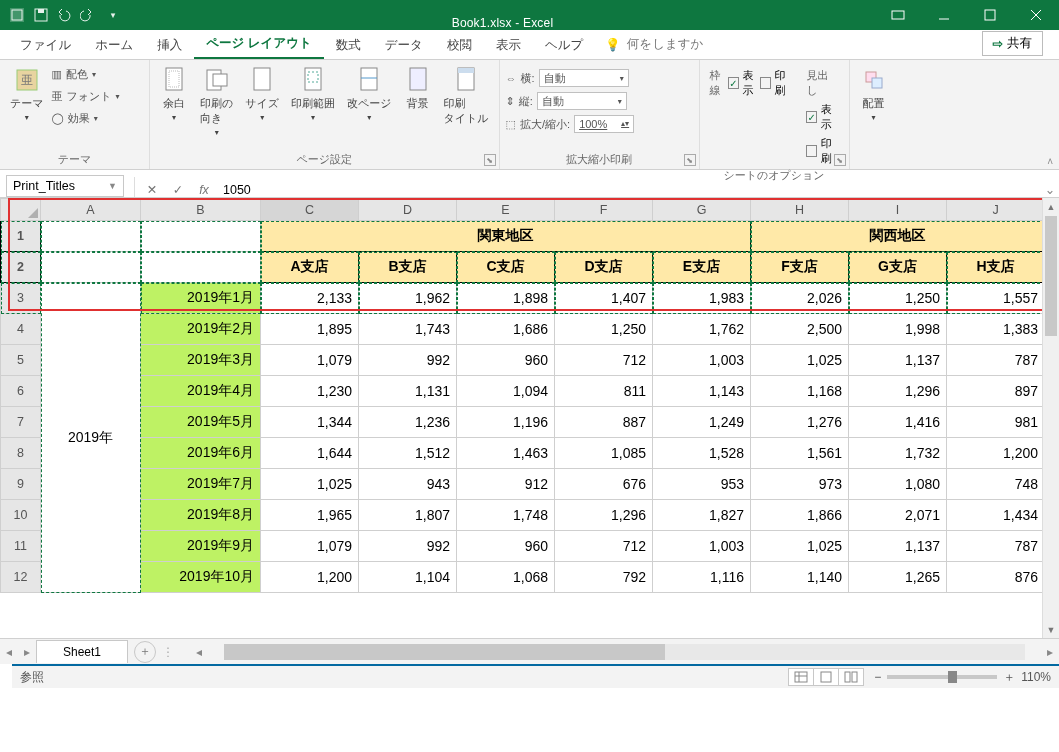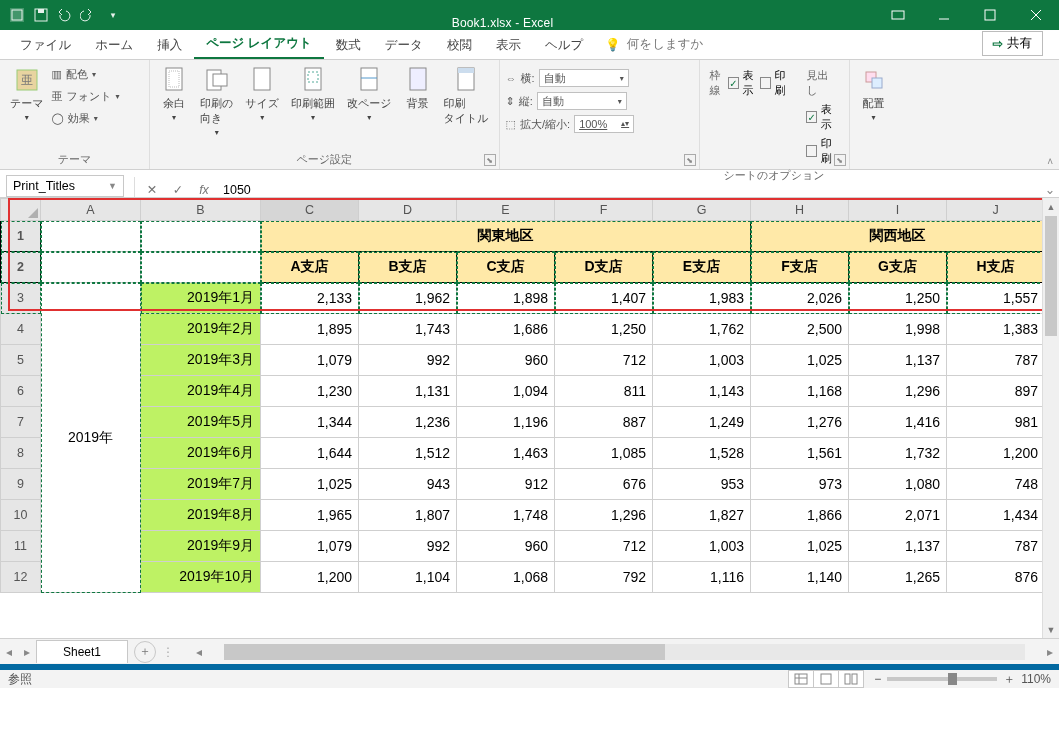--- a/index.html
+++ b/index.html
@@ -62,21 +62,21 @@
 
   .sheettabs{height:26px;border-top:1px solid #d0d0d0;display:flex;align-items:center;font-size:12px;background:#f3f3f3;}
   .sheettabs .nav{width:18px;text-align:center;color:#888;}
   .sheettabs .stab{padding:4px 26px;background:#fff;border:1px solid #c8c8c8;border-bottom:none;}
   .sheettabs .add{width:22px;height:22px;border:1px solid #c8c8c8;border-radius:50%;margin-left:6px;display:flex;align-items:center;justify-content:center;color:#777;}
   .sheettabs .hscroll{flex:1;display:flex;align-items:center;justify-content:flex-end;gap:0;margin-left:10px;}
   .sheettabs .htrack{flex:1;height:16px;background:#e8e8e8;position:relative;margin:0 16px;}
   .sheettabs .hthumb{position:absolute;left:0;top:0;height:100%;width:55%;background:#c8c8c8;}
   .sheettabs .grip{color:#aaa;padding:0 6px;}
 
-  .status{height:24px;background:#f3f3f3;border-top:6px solid #0369a1;display:flex;align-items:center;font-size:12px;color:#555;padding:0 8px;}
+  .status{height:24px;background:#f3f3f3;border-top:2px solid #0369a1;display:flex;align-items:center;font-size:12px;color:#555;padding:0 8px;margin-left:12px;}
   .status .sp{flex:1;}
   .status .vbtn{width:26px;height:18px;border:1px solid #c8c8c8;margin-left:-1px;display:flex;align-items:center;justify-content:center;background:#fff;}
   .status .zoom{display:flex;align-items:center;gap:6px;margin-left:10px;}
   .status .ztrack{width:110px;height:4px;background:#c8c8c8;position:relative;}
   .status .zthumb{position:absolute;left:55%;top:-4px;width:9px;height:12px;background:#888;}
 </style>
 </head>
 <body>
 
 <div class="titlebar">
@@ -283,20 +283,21 @@
         </div>
       <div class="mini-row">
           <span>⬚</span>
           <span>拡大/縮小:</span>
           <div class="fld" style="width:60px;text-decoration:underline;">
             <span>100%</span>
             <span style="font-size:8px;display:flex;flex-direction:column;line-height:6px;">▴▾</span>
           </div>
         </div>
     </div>
+    <div class="group-label">拡大縮小印刷</div>
     <div class="dlaunch">⬊</div>
   </div>
 
   <div class="group" style="position:relative;width:150px;">
     <div class="group-body" style="gap:14px;padding:4px 4px 0;">
       <div style="display:flex;flex-direction:row;">
         <div style="font-size:11px;color:#666;">枠線</div>
         <div class="chk">
             <span class="box">✓</span>
             <span>表示</span>

